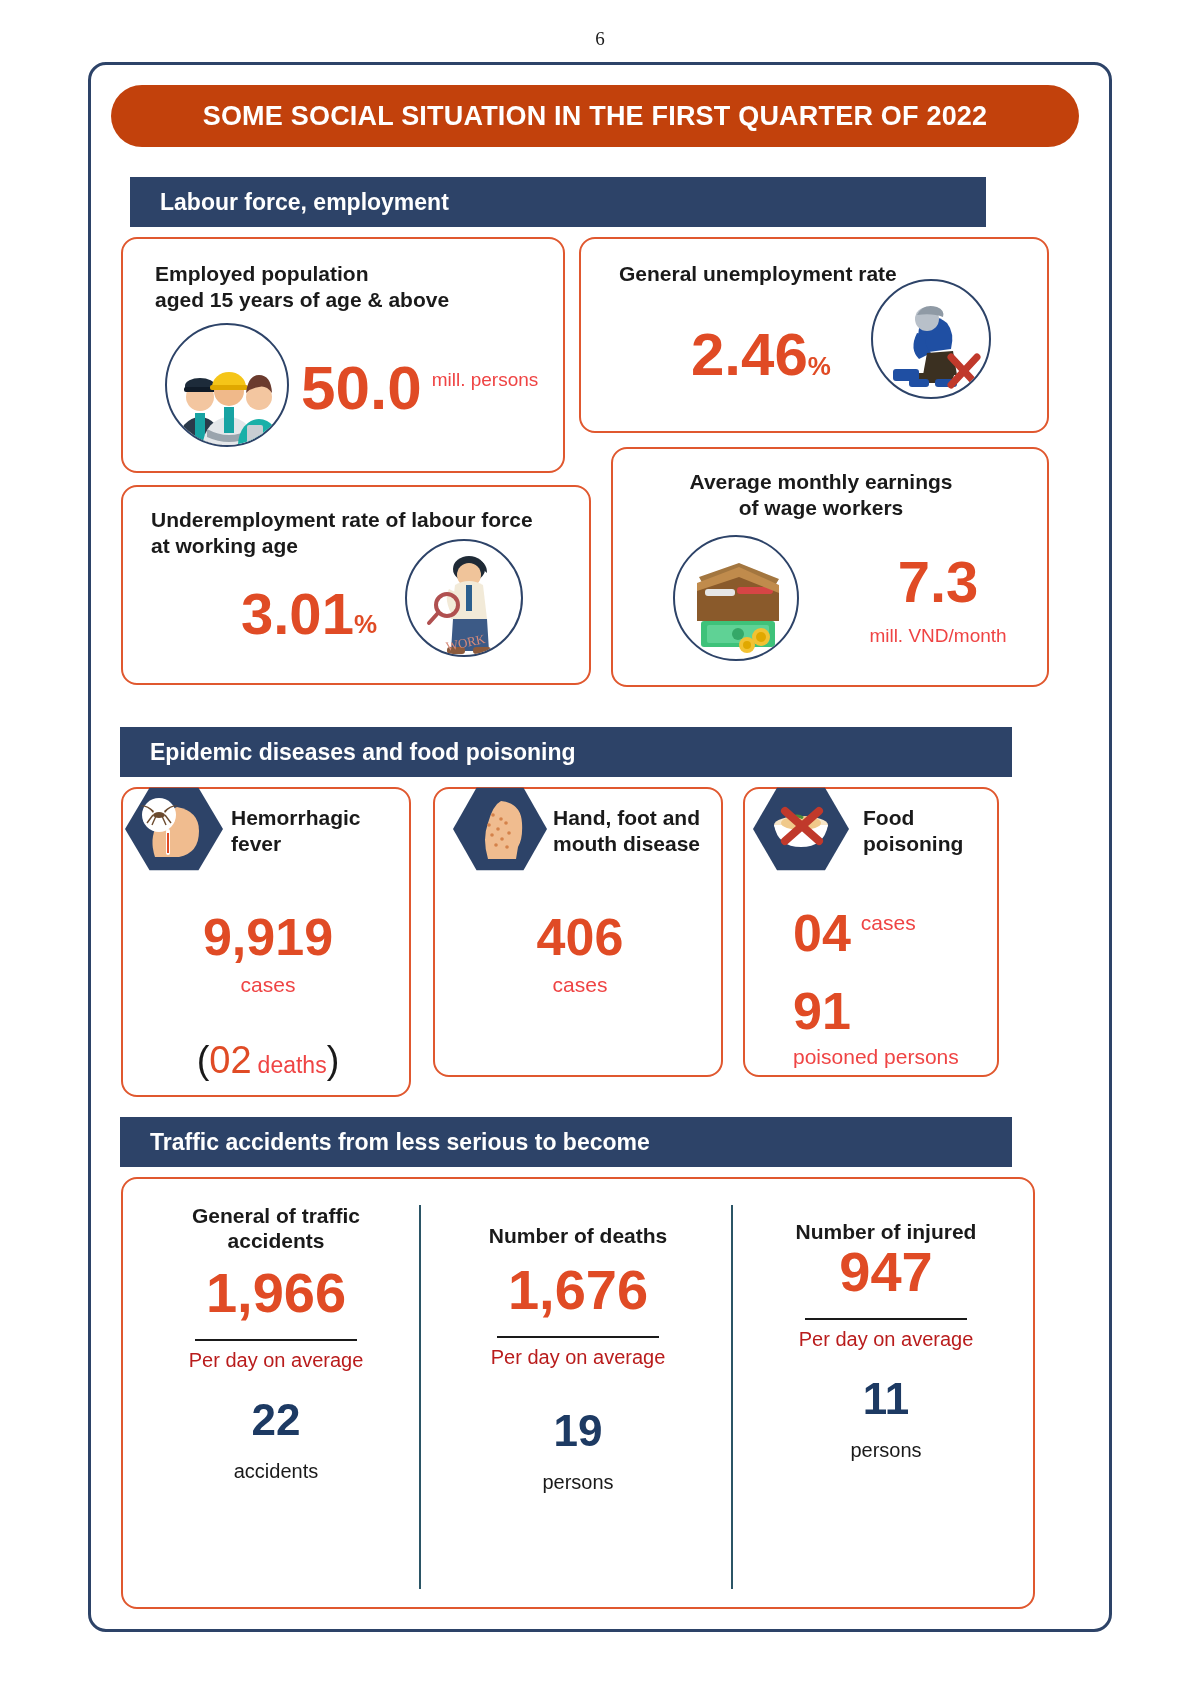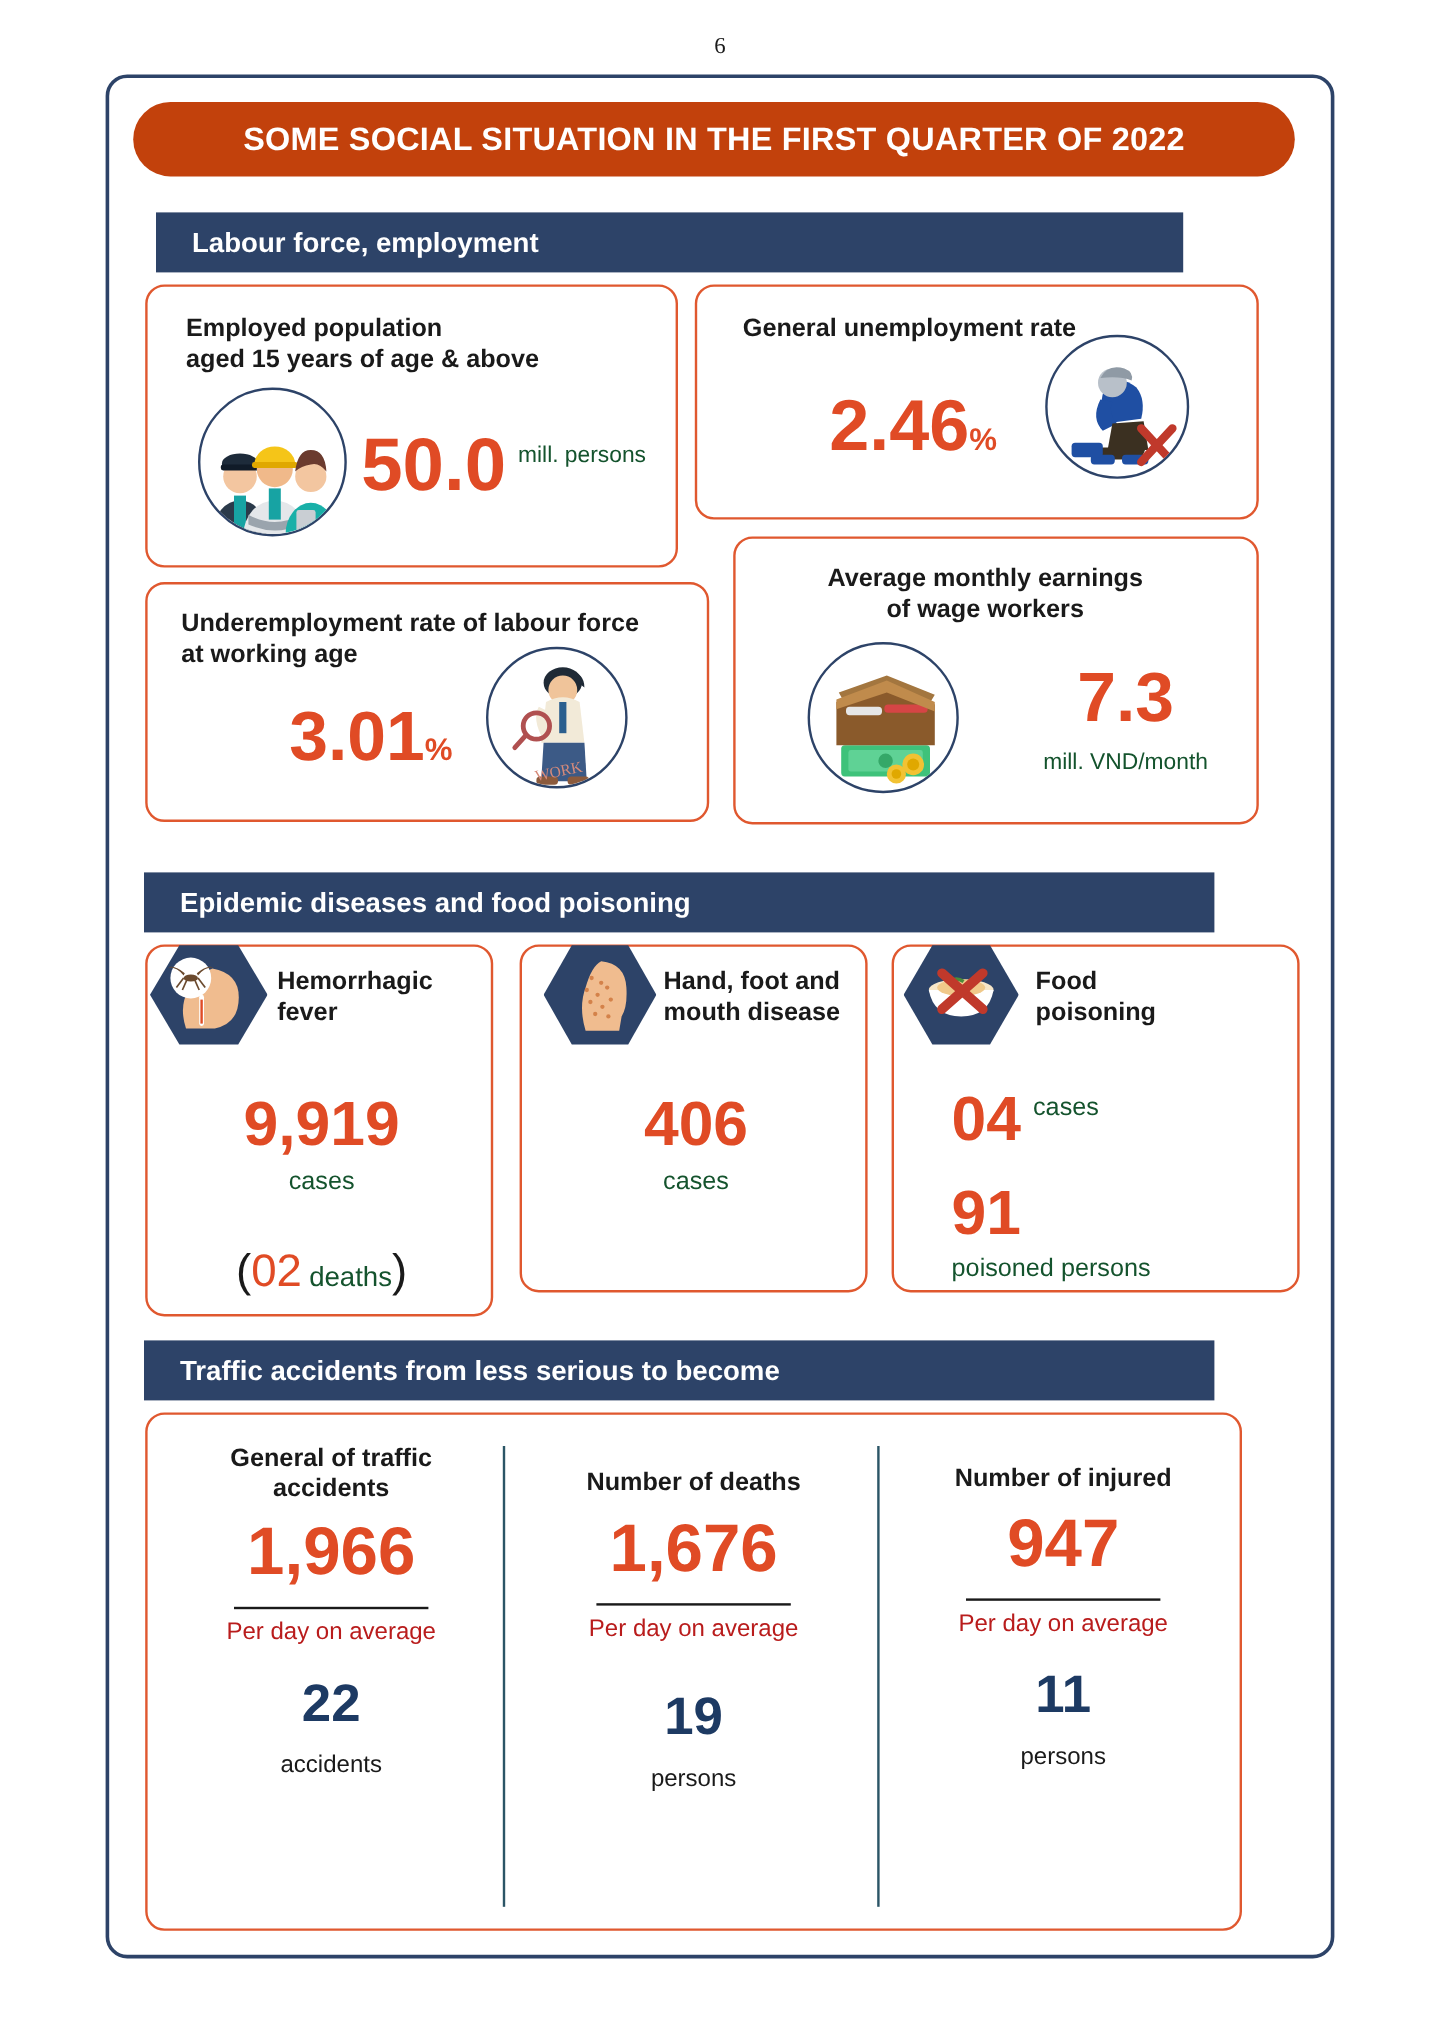--- a/index.html
+++ b/index.html
@@ -87,21 +87,21 @@
     color: #1a1a1a;
     line-height: 1.22;
   }
 
   .bignum {
     color: #e04b25;
     font-weight: bold;
     line-height: 1;
   }
   .unit {
-    color: #14532d;
+    color: #ef4444;
     font-size: 19px;
   }
 
   
   .circle-icon {
     border-radius: 50%;
     border: 2px solid #2d4368;
     background: #ffffff;
     box-sizing: border-box;
     overflow: hidden;
@@ -354,21 +354,21 @@
       <div class="card-title">Hand, foot and</div>
       <div class="card-title">mouth disease</div>
     </div>
 
     <div style="position:absolute; left:0; top:122px; width:290px; text-align:center;">
       <div class="bignum" style="font-size:52px;">406</div>
       <div class="unit" style="margin-top:10px; font-size:21px;">cases</div>
     </div>
   </div>
 
-  <div class="card" style="left:652px; top:722px; width:340px; height:290px;">
+  <div class="card" style="left:652px; top:722px; width:256px; height:290px;">
     <div class="hex-icon" style="position:absolute; left:8px; top:-4px; width:96px; height:88px;">
       <svg viewBox="0 0 96 88" width="96" height="88" aria-hidden="true">
         <ellipse cx="48" cy="40" rx="27" ry="9" fill="#f7e6c8"></ellipse>
         <path d="M21 40 q4 22 27 22 q23 0 27 -22 z" fill="#ffffff"></path>
         <ellipse cx="48" cy="38" rx="20" ry="7" fill="#f0c98a"></ellipse>
         <path d="M38 33 q6 -4 12 0" stroke="#4c8b3a" stroke-width="3" fill="none"></path>
         <g stroke="#c0392b" stroke-width="8" stroke-linecap="round">
           <line x1="32" y1="26" x2="66" y2="56"></line>
           <line x1="66" y1="26" x2="32" y2="56"></line>
         </g>
@@ -417,21 +417,21 @@
       <div style="position:relative; height:28px;">
         <div class="hline" style="left:64px; top:18px; width:162px;"></div>
       </div>
       <div class="tr-avg">Per day on average</div>
       <div class="tr-small" style="margin-top:40px;">19</div>
       <div class="tr-unit" style="margin-top:18px;">persons</div>
     </div>
 
     <div style="position:absolute; left:620px; top:40px; width:286px; text-align:center;">
       <div class="tr-label">Number of injured</div>
-      <div class="tr-big" style="margin-top:14px;">947</div>
+      <div class="tr-big" style="">947</div>
       <div style="position:relative; height:28px;">
         <div class="hline" style="left:62px; top:18px; width:162px;"></div>
       </div>
       <div class="tr-avg">Per day on average</div>
       <div class="tr-small" style="margin-top:26px;">11</div>
       <div class="tr-unit" style="margin-top:18px;">persons</div>
     </div>
   </div>
 
 </div>

